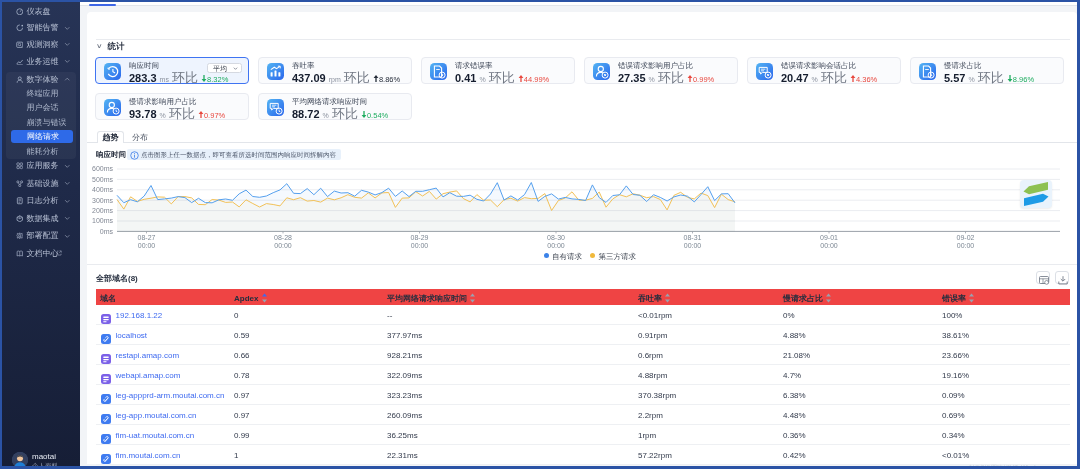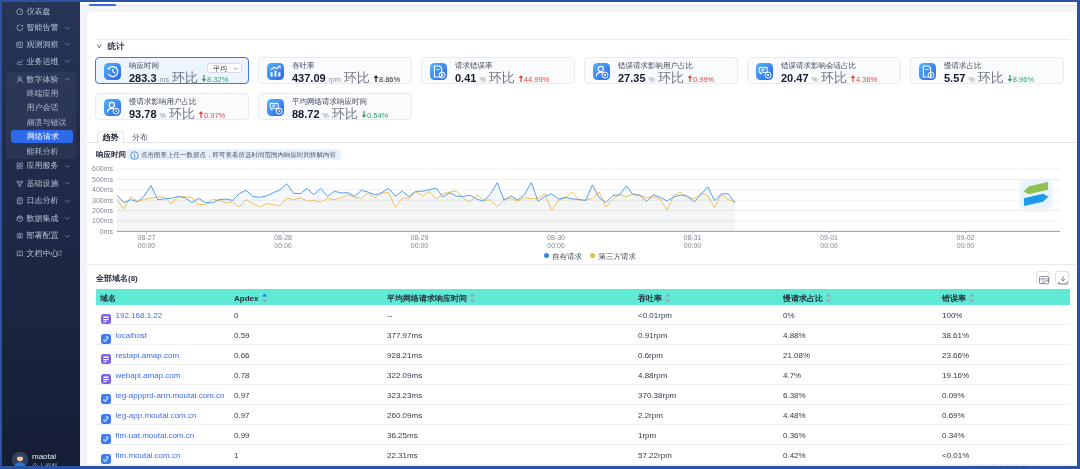--- a/index.html
+++ b/index.html
@@ -60,21 +60,21 @@
 #cinfo { position:absolute; left:40px; top:137px; height:11px; background:#e8f1fb; border-radius:2px; font-size:6.5px; color:#4a5568; line-height:11px; padding:0 5px 0 14px; }
 #cinfo svg { position:absolute; left:3px; top:2px; }
 #chart { position:absolute; left:0; top:150px; }
 #legend { position:absolute; left:8px; top:240px; width:990px; text-align:center; font-size:7.5px; color:#3d4450; }
 .ldot { display:inline-block; width:5px; height:5px; border-radius:50%; vertical-align:1px; margin-right:3px; }
 #logo { position:absolute; left:933px; top:168px; width:32px; height:28px; background:#e9f3fc; border-radius:4px; box-shadow:0 1px 2px rgba(0,0,0,0.08); }
 
 
 #tbltitle { position:absolute; left:9px; top:261px; font-size:8px; font-weight:600; color:#2a3242; }
 .tbtn { position:absolute; top:259px; width:14px; height:13px; border:1px solid #dce0e6; border-radius:3px; background:#fff; }
-#thead { position:absolute; left:9px; top:277px; width:974px; height:15.5px; background:#5eead4; }
+#thead { position:absolute; left:9px; top:277px; width:974px; height:15.5px; background:#ef4444; }
 .th { position:absolute; top:4px; font-size:8px; font-weight:bold; color:#262e3e; white-space:nowrap; }
 .row { position:absolute; left:9px; width:974px; height:20px; border-bottom:1px solid #eef0f3; }
 .dic { position:absolute; left:5px; top:5px; width:10px; height:10px; border-radius:2.5px; }
 .dname { position:absolute; left:19.5px; top:6px; font-size:8px; color:#3e6af0; white-space:nowrap; }
 .cell { position:absolute; top:6px; font-size:8px; color:#31394a; white-space:nowrap; }
 
 
 #wm { position:absolute; left:967px; top:472px; font-size:10px; color:#c3c7cd; }
 #wm2 { position:absolute; left:967px; top:462px; font-size:6.5px; color:#d4d7db; }
 

